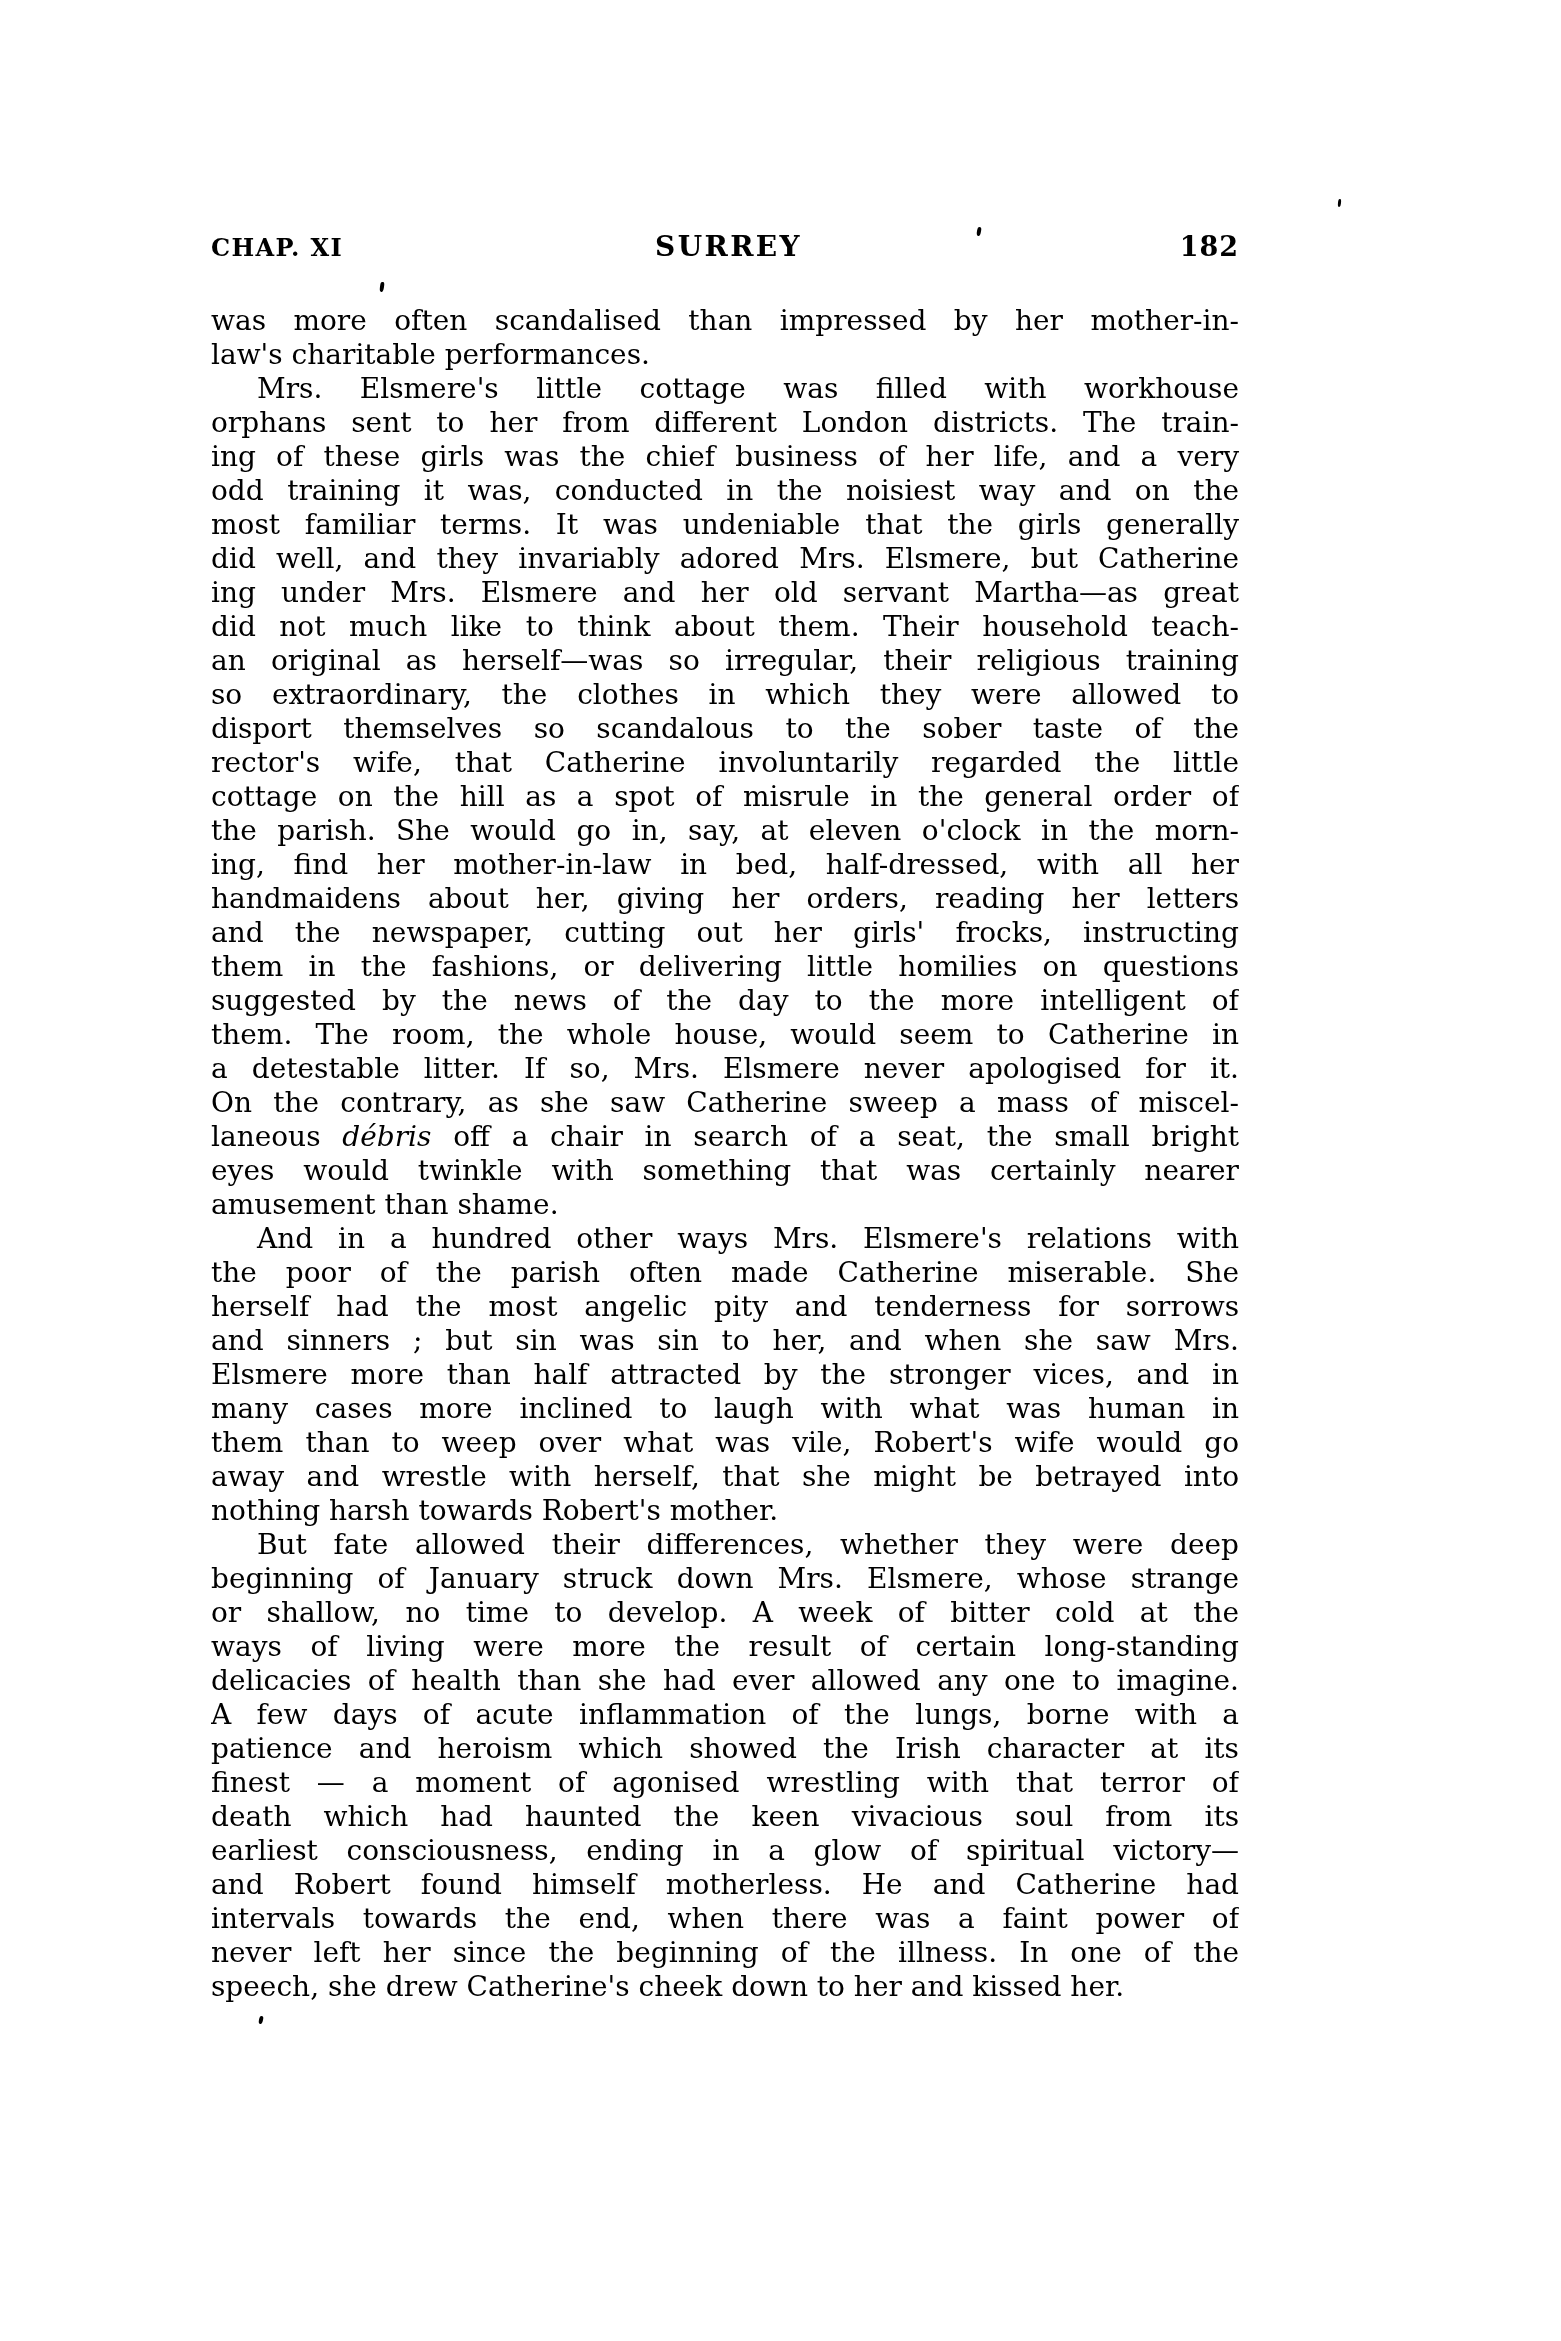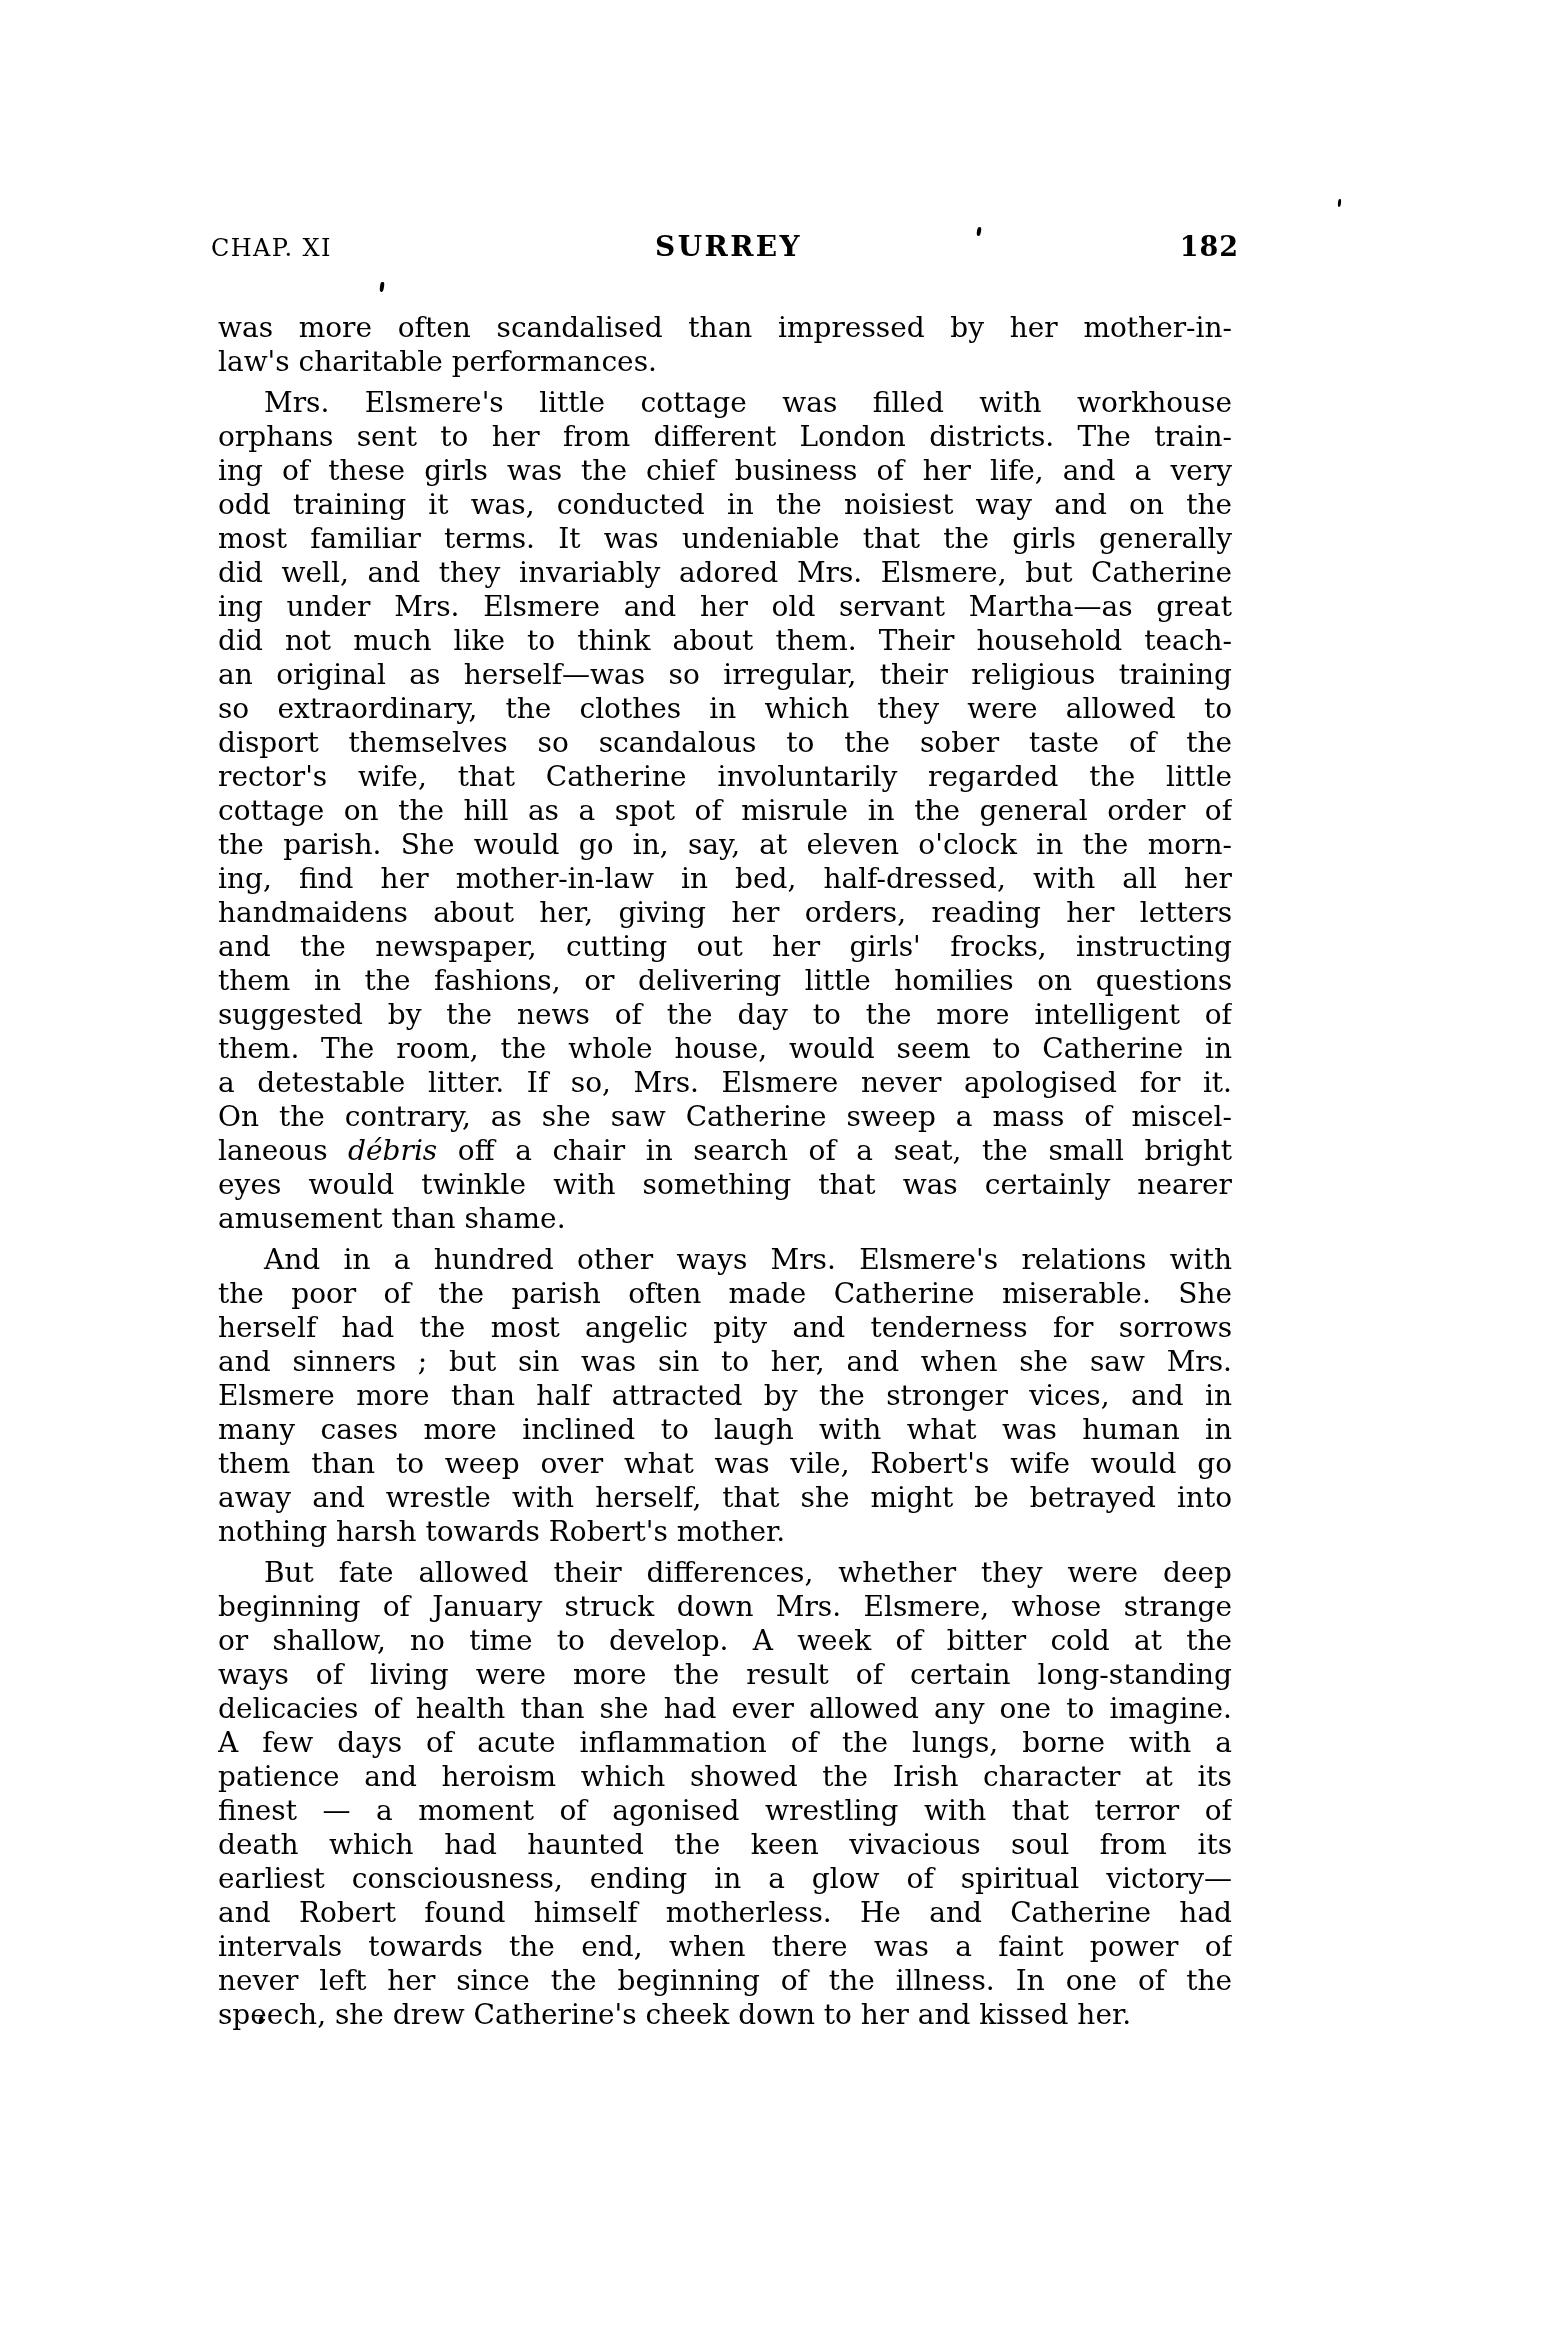--- a/index.html
+++ b/index.html
@@ -24,21 +24,21 @@
     top: 230px;
     width: 1028px;
     display: flex;
     align-items: baseline;
   }
   .running-head .rh-left  { flex: 1 1 0; text-align: left; }
   .running-head .rh-center{ flex: 0 0 auto; text-align: center; }
   .running-head .rh-right { flex: 1 1 0; text-align: right; }
   .chapter-label {
     font-size: 24px;
-    font-weight: normal;
+    font-weight: bold;
     letter-spacing: 1.4px;
   }
   .page-title {
     font-size: 28px;
     font-weight: bold;
     letter-spacing: 2.4px;
     margin-left: 7px;
   }
   .page-number {
     font-size: 27px;
@@ -47,21 +47,21 @@
   }
   .page-body {
     position: absolute;
     left: 211px;
     top: 304px;
     width: 1028px;
     font-size: 28px;
     line-height: 34px;
     color: #000;
   }
-  .para { margin: 7px; padding: 0; }
+  .para { margin: 0; padding: 0; }
   .line {
     text-align: justify;
     text-align-last: justify;
     white-space: normal;
     overflow: hidden;
   }
   .line.last { text-align-last: left; }
   .para.indent .line:first-child { text-indent: 46px; }
   .line em { font-style: italic; }
   .scan-artifact {

